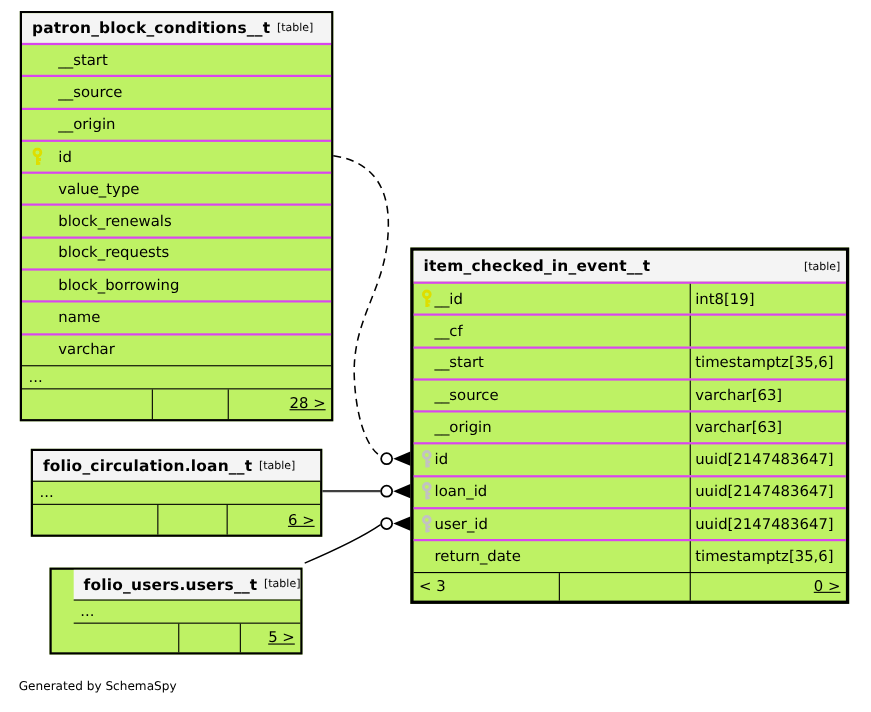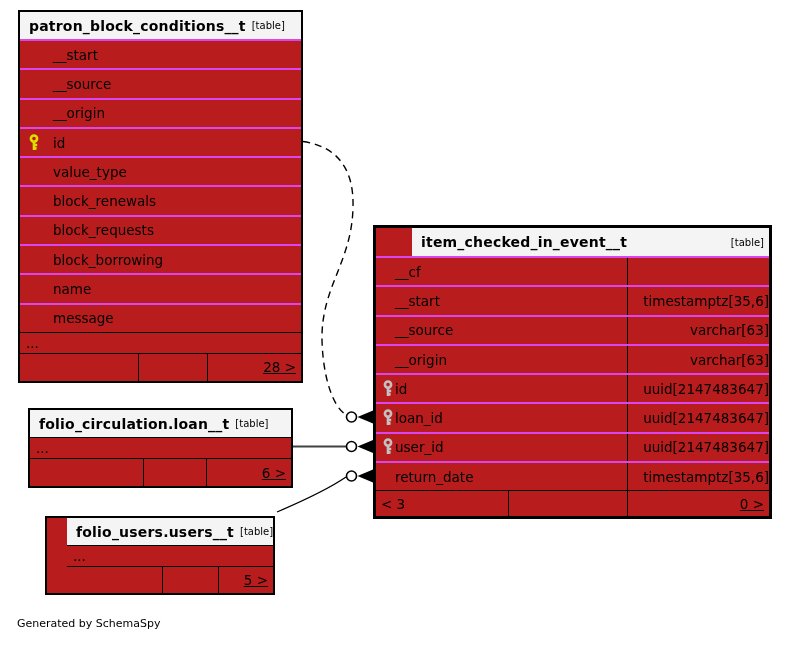--- a/index.html
+++ b/index.html
@@ -1,20 +1,20 @@
 <!DOCTYPE html>
 <html><head>
 <meta charset="utf-8">
 <style>
   html,body{margin:0;padding:0;}
   body{
     width:792px;height:647px;position:relative;background:#ffffff;
     font-family:"DejaVu Sans", sans-serif;color:#000;overflow:hidden;
   }
-  .tbl{position:absolute;background:#b91c1c;border:2px solid #000;box-sizing:border-box;text-align:right;}
+  .tbl{position:absolute;background:#bef264;border:2px solid #000;box-sizing:border-box;}
   .tbl.thick{border-width:3px;}
   .hdr{
     background:#f4f4f4;height:27px;display:flex;align-items:center;
     padding:0 5px 0 9px;box-sizing:border-box;white-space:nowrap;
   }
   .hdr .title{font-weight:bold;font-size:14px;letter-spacing:.2px;}
   .hdr .badge{font-size:10px;margin-left:6px;font-weight:normal;}
   .hdr .badge.right{margin-left:auto;}
   .row{
     position:relative;border-top:2px solid #d946ef;height:29.3px;
@@ -75,36 +75,48 @@
   <div class="row">
       <span class="colname">block_requests</span>
     </div>
   <div class="row">
       <span class="colname">block_borrowing</span>
     </div>
   <div class="row">
       <span class="colname">name</span>
     </div>
   <div class="row">
-      <span class="colname">message</span>
+      <span class="colname">varchar</span>
     </div>
   <div class="ellipsis-row">...</div>
   <div class="footer" style="height:28px;">
     <div class="cell left-txt" style="width:118px;"></div>
     <div class="cell mid" style="width:70px;"></div>
     <div class="cell right-txt" style="flex:1;">28 &gt;</div>
   </div>
 </div>
 
 <div class="tbl thick item-tbl" style="left:373px;top:225px;width:399px;">
-  <div class="hdr" style="height:28px;margin-left:36px;">
+  <div class="hdr" style="height:28px;">
     <span class="title">item_checked_in_event__t</span>
     <span class="badge right">[table]</span>
   </div>
 
+  <div class="row">
+    <div class="namecell">
+      <svg class="keyslot" viewBox="0 0 12 18">
+        <g fill="none" stroke-width="2.6" stroke="#dede00">
+          <circle cx="6" cy="4.6" r="3.1"></circle>
+            <path d="M6 7.7 V16 M6 11 h3.2 M6 14.4 h2.6"></path>
+        </g>
+      </svg>
+      <span class="colname">__id</span>
+    </div>
+    <div class="typecell">int8[19]</div>
+  </div>
 
   <div class="row">
     <div class="namecell">
         <span class="colname">__cf</span>
       </div>
   </div>
 
   <div class="row">
     <div class="namecell">
         <span class="colname">__start</span>

